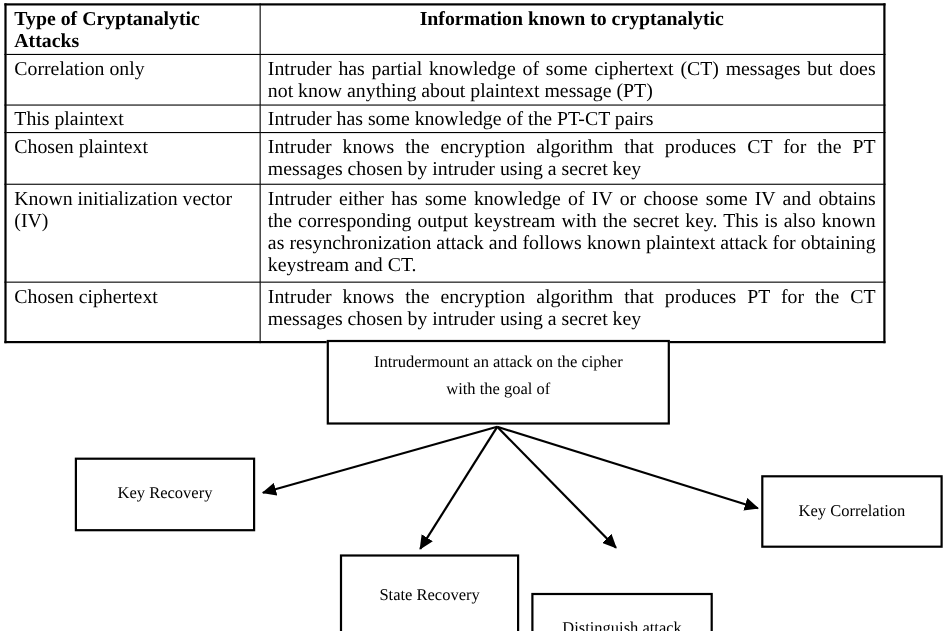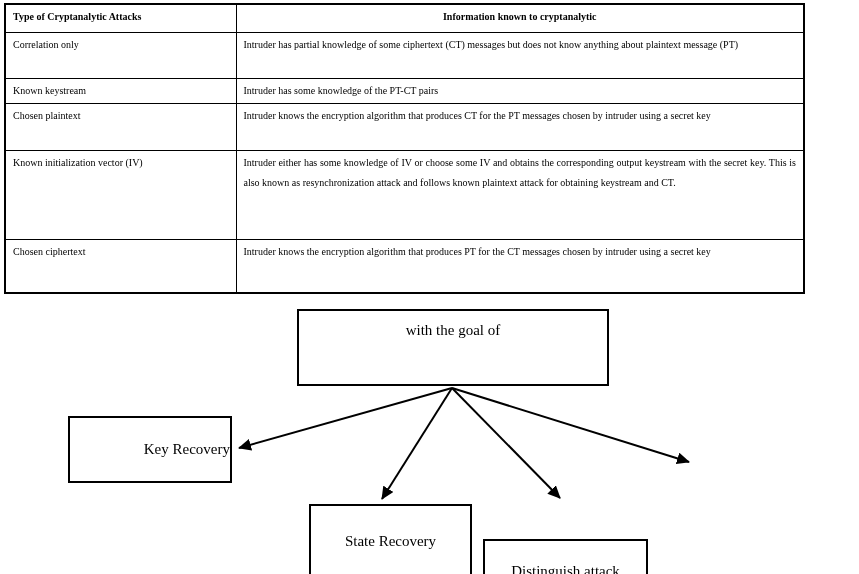--- a/index.html
+++ b/index.html
@@ -17,21 +17,21 @@
   
   table.attacks {
     position:absolute; left:4px; top:3px; width:801px;
     border-collapse:collapse; table-layout:fixed;
     border:2px solid #000;
   }
   .attacks th, .attacks td {
     border:1px solid #000;
     vertical-align:top;
     padding:2px 7px 2px 7px;
-    font-size:10px; line-height:20px;
+    font-size:18px; line-height:20px;
   }
   .attacks th { font-weight:bold; }
   .col-attack-w { width:231px; }
   th.hdr-attack { text-align:left; }
   th.hdr-info { text-align:center; }
   td.cell-attack { text-align:left; }
   td.cell-info { text-align:justify; }
   tr.hrow { height:28px; }
   tr.r0 { height:46px; }
   tr.r1 { height:22px; }
@@ -44,21 +44,21 @@
     position:absolute; border:2px solid #000; background:#ffffff;
     font-size:15px; text-align:center;
   }
   .root-box {
     left:297px; top:309px; width:312px; height:77px;
     padding-top:7px; line-height:24px;
   }
   .node-box {
     display:flex; align-items:center; justify-content:center;
   }
-  .node-key-recovery      { left:68px;  top:416px; width:164px; height:67px;justify-content:flex-end; }
+  .node-key-recovery      { left:68px;  top:416px; width:164px; height:67px; }
   .node-state-recovery    { left:309px; top:504px; width:163px; height:74px;align-items:center; }
   .node-distinguish       { left:483px; top:503px; width:165px; height:65px;margin-top:36px; }
   .node-key-correlation   { left:692px; top:432px; width:165px; height:66px; }
 
   svg.arrows {
     position:absolute; left:0; top:0;
     pointer-events:none;
   }
   svg.arrows line { stroke:#000; stroke-width:2; }
 </style>
@@ -77,54 +77,58 @@
         <th class="hdr-attack">Type of Cryptanalytic Attacks</th>
         <th class="hdr-info">Information known to cryptanalytic</th>
       </tr>
     </thead>
     <tbody>
       <tr class="r0">
         <td class="cell-attack">Correlation only</td>
         <td class="cell-info">Intruder has partial knowledge of some ciphertext (CT) messages but does not know anything about plaintext message (PT)</td>
       </tr>
       <tr class="r1">
-        <td class="cell-attack">Known keystream</td>
+        <td class="cell-attack">This plaintext</td>
         <td class="cell-info">Intruder has some knowledge of the PT-CT pairs</td>
       </tr>
       <tr class="r2">
         <td class="cell-attack">Chosen plaintext</td>
         <td class="cell-info">Intruder knows the encryption algorithm that produces CT for the PT messages chosen by intruder using a secret key</td>
       </tr>
       <tr class="r3">
         <td class="cell-attack">Known initialization vector (IV)</td>
         <td class="cell-info">Intruder either has some knowledge of IV or choose some IV and obtains the corresponding output keystream with the secret key. This is also known as resynchronization attack and follows known plaintext attack for obtaining keystream and CT.</td>
       </tr>
       <tr class="r4">
         <td class="cell-attack">Chosen ciphertext</td>
         <td class="cell-info">Intruder knows the encryption algorithm that produces PT for the CT messages chosen by intruder using a secret key</td>
       </tr>
     </tbody>
   </table>
 
   <div class="dbox root-box">
+    <div>Intrudermount an attack on the cipher</div>
     <div>with the goal of</div>
   </div>
 
   <div class="dbox node-box node-key-recovery">
     <span>Key Recovery</span>
   </div>
 
   <div class="dbox node-box node-state-recovery">
     <span>State Recovery</span>
   </div>
 
   <div class="dbox node-box node-distinguish">
     <span>Distinguish attack</span>
   </div>
 
+  <div class="dbox node-box node-key-correlation">
+    <span>Key Correlation</span>
+  </div>
 
   <svg class="arrows" width="859" height="574" viewBox="0 0 859 574">
     <defs>
       <marker id="ah" markerUnits="userSpaceOnUse" markerWidth="14" markerHeight="12" refX="12" refY="6" orient="auto">
         <path d="M0,0 L13,6 L0,12 z" fill="#000"></path>
       </marker>
     </defs>
     <g>
       <line x1="452" y1="388" x2="239" y2="448" marker-end="url(#ah)"></line>
     </g>

